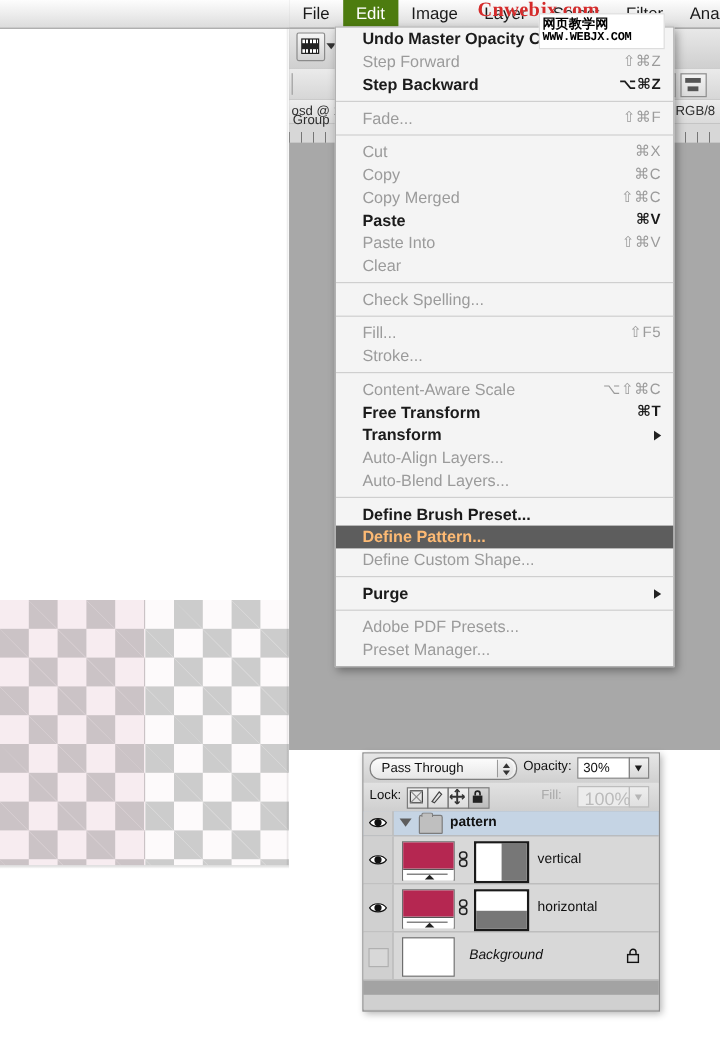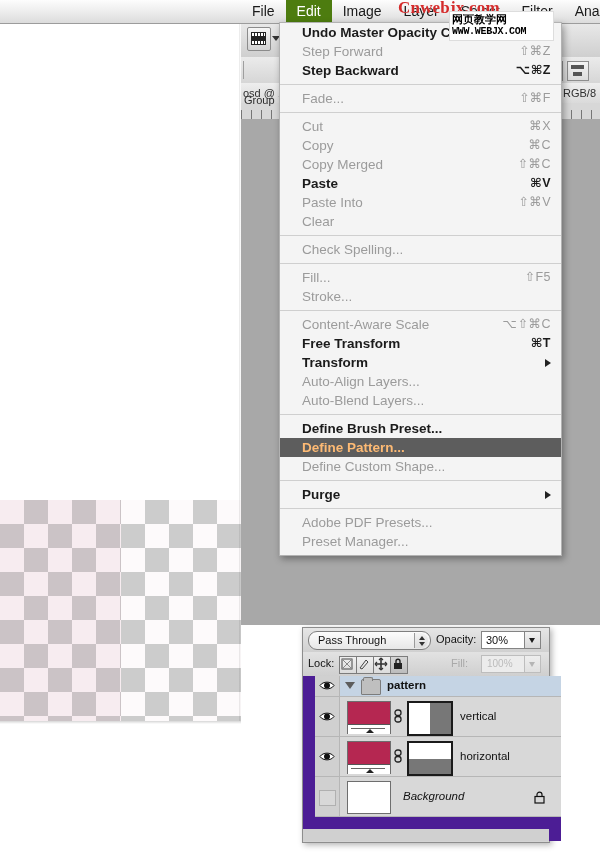--- a/index.html
+++ b/index.html
@@ -142,27 +142,27 @@
 
   .lrow-lock{position:absolute;left:0;top:24px;width:246px;height:24px;
     background:linear-gradient(to bottom,#e2e2e2,#cfcfcf);border-bottom:1px solid #a9a9a9;}
   .locklbl{position:absolute;left:5px;top:5px;font-size:11px;color:#111;}
   .lockbtn{position:absolute;top:4px;width:16px;height:16px;
     background:linear-gradient(to bottom,#f0f0f0,#dcdcdc);border:1px solid #7c7c7c;}
   .lockbtn.on{background:linear-gradient(to bottom,#d6d6d6,#bcbcbc);}
   .filllbl{position:absolute;left:148px;top:5px;font-size:11px;color:#a9a9a9;}
   .fillbox{position:absolute;left:178px;top:3px;width:42px;height:16px;background:#ececec;
     border:1px solid #bdbdbd;}
-  .fillbox span{position:absolute;left:5px;top:2px;font-size:10px;color:#bbb;}
+  .fillbox span{position:absolute;left:5px;top:2px;font-size:15px;color:#bbb;}
   .filldd{position:absolute;left:221px;top:3px;width:15px;height:16px;
     background:linear-gradient(to bottom,#eee,#e0e0e0);border:1px solid #bdbdbd;}
   .filldd:after{content:"";position:absolute;left:4px;top:6px;width:0;height:0;
     border-left:3.5px solid transparent;border-right:3.5px solid transparent;border-top:5px solid #b5b5b5;}
 
-  .llist{position:absolute;left:0;top:48px;width:246px;height:165px;background:#4c1d95;padding-left:12px;}
+  .llist{position:absolute;left:0;top:48px;width:246px;height:165px;background:#a3a3a3;}
   .lyr{position:relative;height:39px;border-bottom:1px solid #b6b6b6;background:#d8d8d8;}
   .lyr.group{height:20px;background:#c5d4e4;}
   .lyr.sel{background:#c5d4e4;}
   .eyecol{position:absolute;left:0;top:0;width:24px;height:100%;
     border-right:1px solid #b6b6b6;background:#d0d0d0;}
   .eye{position:absolute;left:4px;top:50%;margin-top:-6px;width:16px;height:11px;}
   .eye svg{display:block;}
   .eyebox-empty{position:absolute;left:4px;top:50%;margin-top:-7px;width:15px;height:14px;
     background:#d8d8d8;border:1px solid #b0b0b0;}
   .discl{position:absolute;left:30px;top:6px;width:0;height:0;

